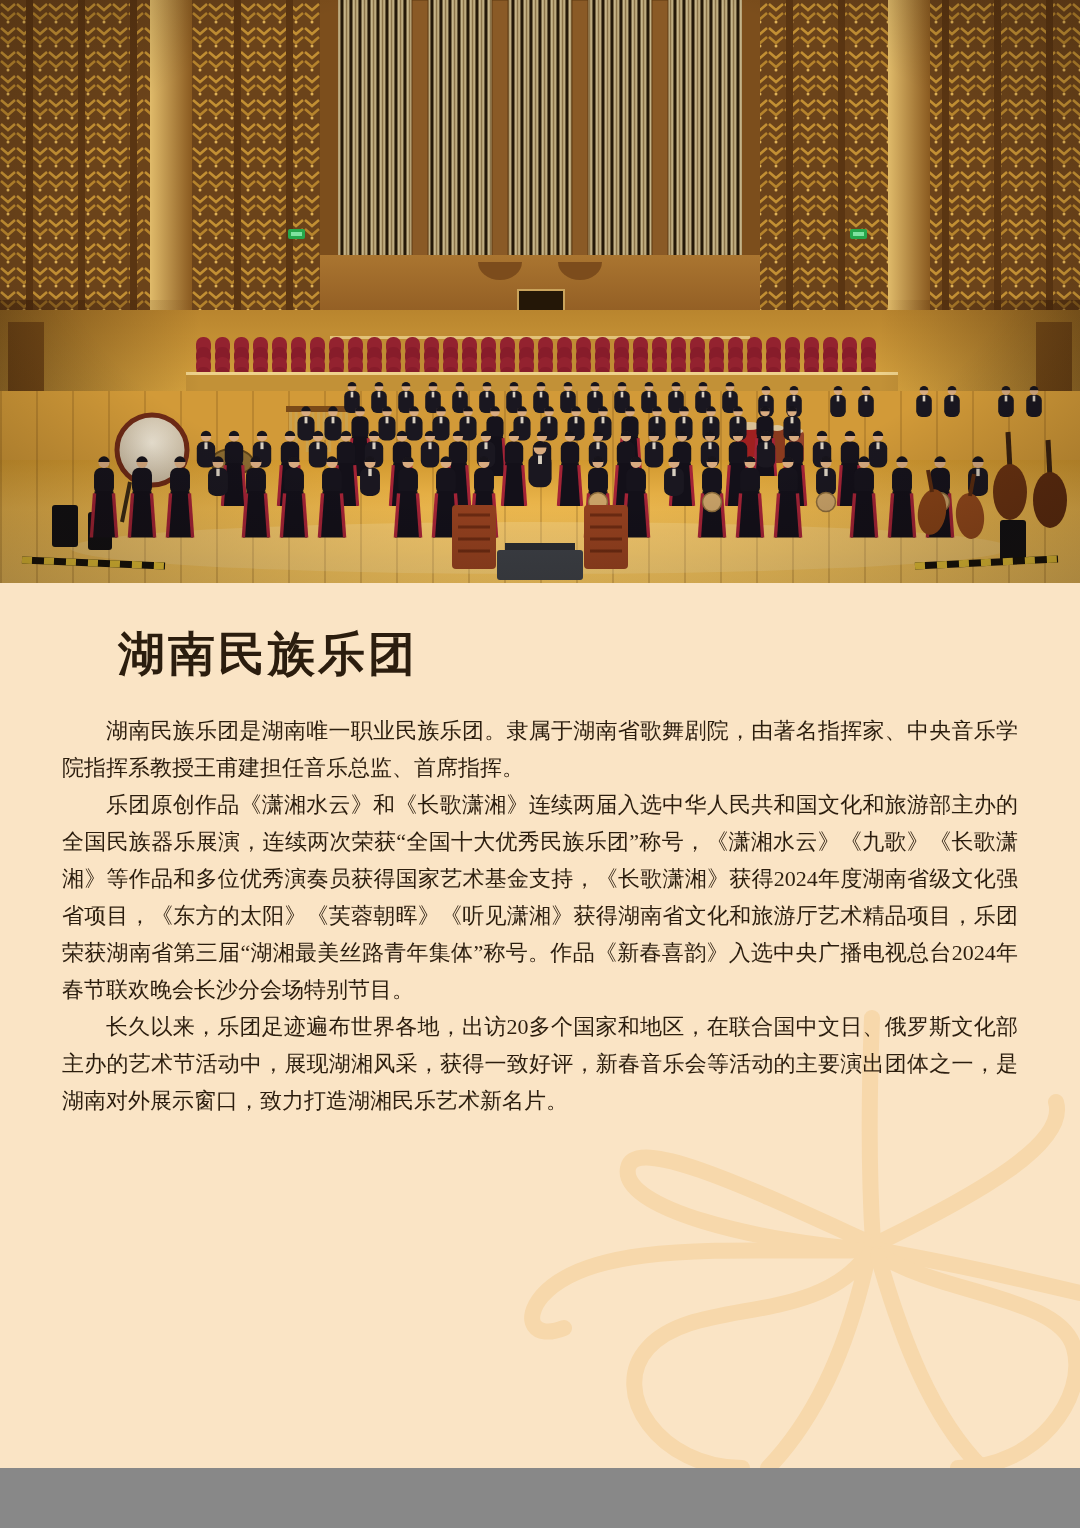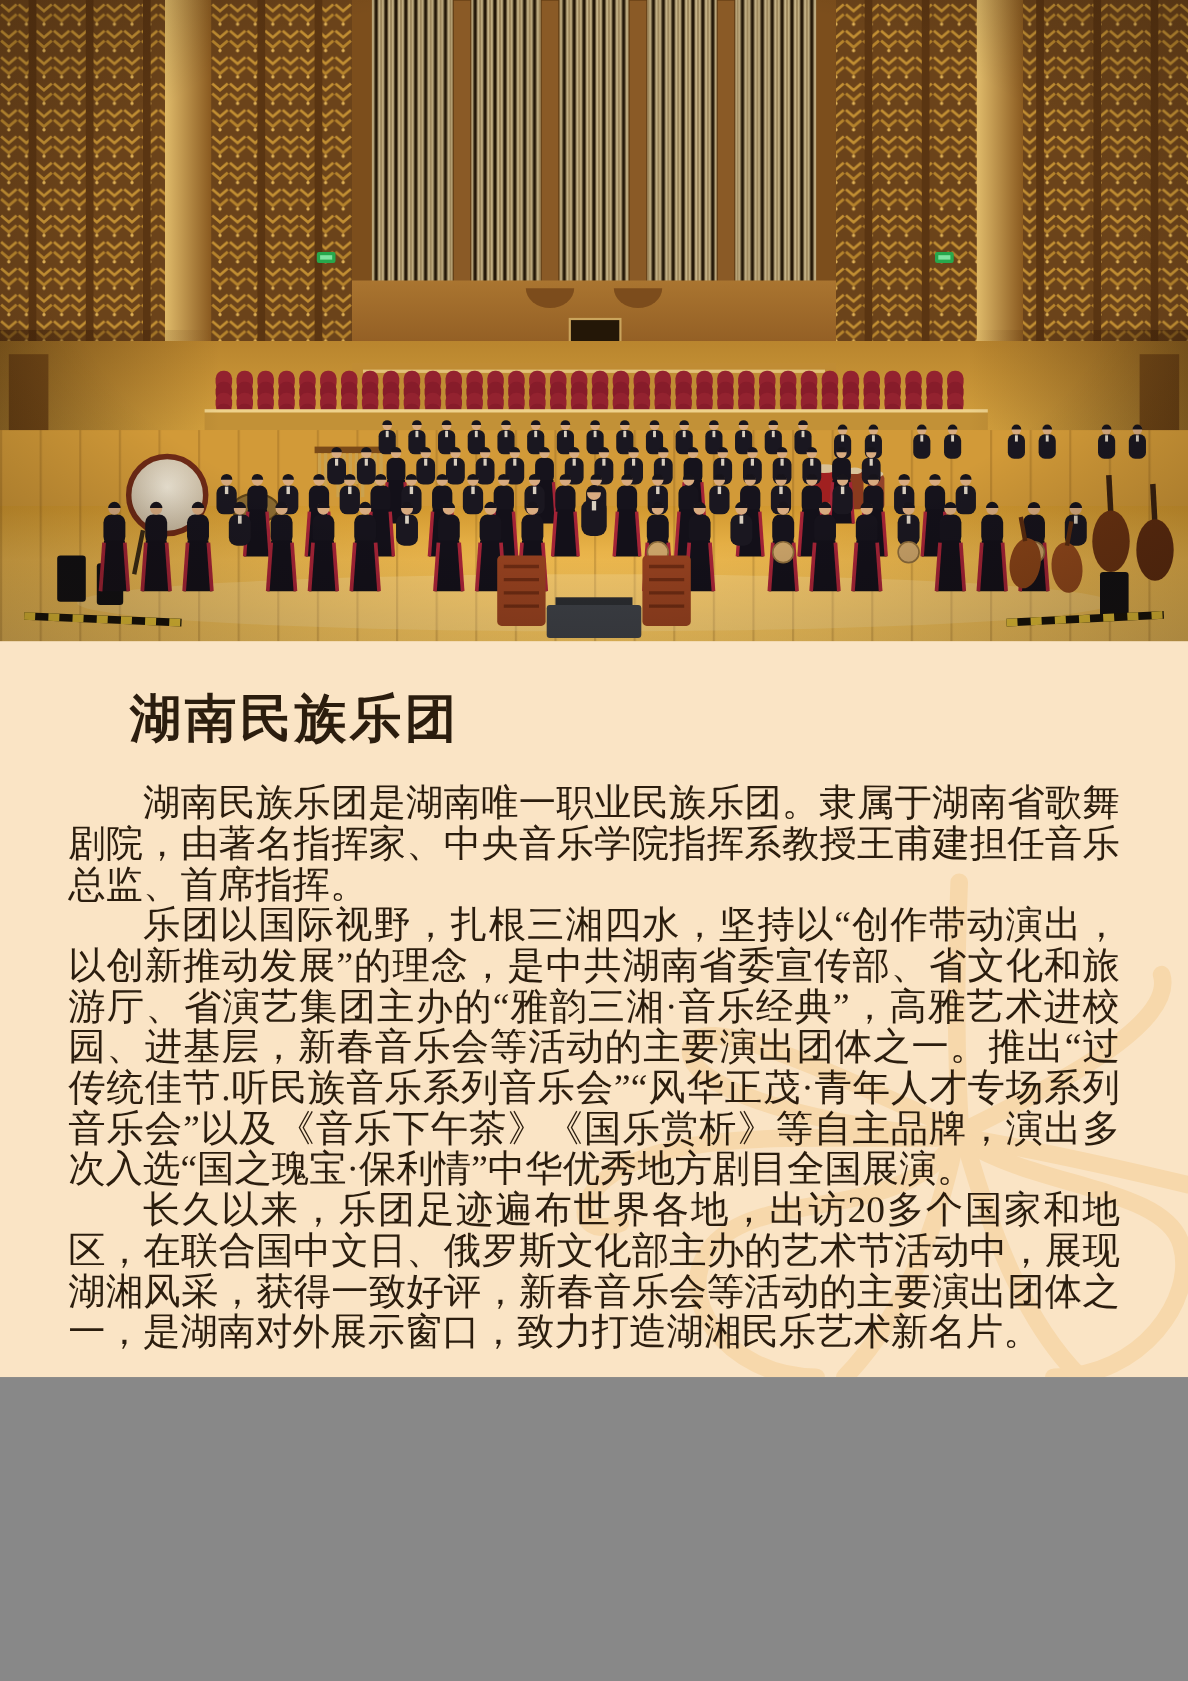--- a/index.html
+++ b/index.html
@@ -1,29 +1,29 @@
 <!DOCTYPE html>
 <html><head>
 <meta charset="utf-8">
 <style>
   html,body{margin:0;padding:0;background:#888;}
   .page{
-    position:relative;width:1080px;height:1252px;margin:0 auto;
+    position:relative;width:1080px;height:1468px;margin:0 auto;
     overflow:hidden;
     font-family:"Liberation Serif","DejaVu Serif",serif;
   }
   .photo-wrap{position:relative;width:1080px;height:583px;line-height:0;}
   .photo-wrap svg{display:block;}
   .content{position:relative;z-index:2;padding:42px 62px 0 62px;}
   .content h1{
     margin:0 0 28px 0;padding-left:56px;
     font-size:47px;font-weight:600;letter-spacing:3px;line-height:1.25;
   }
   .content p{
-    margin:0;font-size:34px;line-height:37px;
+    margin:0;font-size:22px;line-height:37px;
     text-align:justify;text-indent:2em;
   }
   .watermark{position:absolute;right:0;bottom:0;z-index:1;pointer-events:none;}
 </style>
 </head>
 <body>
 
 <div class="page" style="background: rgb(250, 228, 197); color: rgb(43, 29, 14);">
 
   <div class="photo-wrap">
@@ -810,21 +810,21 @@
       </g>
 
       <rect width="1080" height="583" fill="url(#vig)"></rect>
     </svg>
   </div>
 
   <div class="content">
     <h1>湖南民族乐团</h1>
     <div id="paragraphs">
         <p>湖南民族乐团是湖南唯一职业民族乐团。隶属于湖南省歌舞剧院，由著名指挥家、中央音乐学院指挥系教授王甫建担任音乐总监、首席指挥。</p>
-        <p>乐团以国际视野，扎根三湘四水，坚持以“创作带动演出，以创新推动发展”的理念，是中共湖南省委宣传部、省文化和旅游厅、省演艺集团主办的“雅韵三湘·音乐经典”，高雅艺术进校园、进基层，新春音乐会等活动的主要演出团体之一。推出“过传统佳节.听民族音乐系列音乐会”“风华正茂·青年人才专场系列音乐会”以及《音乐下午茶》《国乐赏析》等自主品牌，演出多次入选“国之瑰宝·保利情”中华优秀地方剧目全国展演。</p>
+        <p>乐团原创作品《潇湘水云》和《长歌潇湘》连续两届入选中华人民共和国文化和旅游部主办的全国民族器乐展演，连续两次荣获“全国十大优秀民族乐团”称号，《潇湘水云》《九歌》《长歌潇湘》等作品和多位优秀演奏员获得国家艺术基金支持，《长歌潇湘》获得2024年度湖南省级文化强省项目，《东方的太阳》《芙蓉朝晖》《听见潇湘》获得湖南省文化和旅游厅艺术精品项目，乐团荣获湖南省第三届“湖湘最美丝路青年集体”称号。作品《新春喜韵》入选中央广播电视总台2024年春节联欢晚会长沙分会场特别节目。</p>
         <p>长久以来，乐团足迹遍布世界各地，出访20多个国家和地区，在联合国中文日、俄罗斯文化部主办的艺术节活动中，展现湖湘风采，获得一致好评，新春音乐会等活动的主要演出团体之一，是湖南对外展示窗口，致力打造湖湘民乐艺术新名片。</p>
       </div>
   </div>
 
   <svg class="watermark" width="560" height="470" viewBox="0 0 560 470">
     <g id="wmStrokes" fill="none" stroke-linecap="round" stroke="#f7d8ab" stroke-width="16">
       <path d="M352,20 C349,95 348,165 353,245"></path>
       <path d="M350,245 C240,195 115,135 108,170 C100,210 235,244 350,252"></path>
       <path d="M356,246 C460,195 548,145 536,104"></path>
       <path d="M560,295 C480,276 402,260 356,252"></path>

